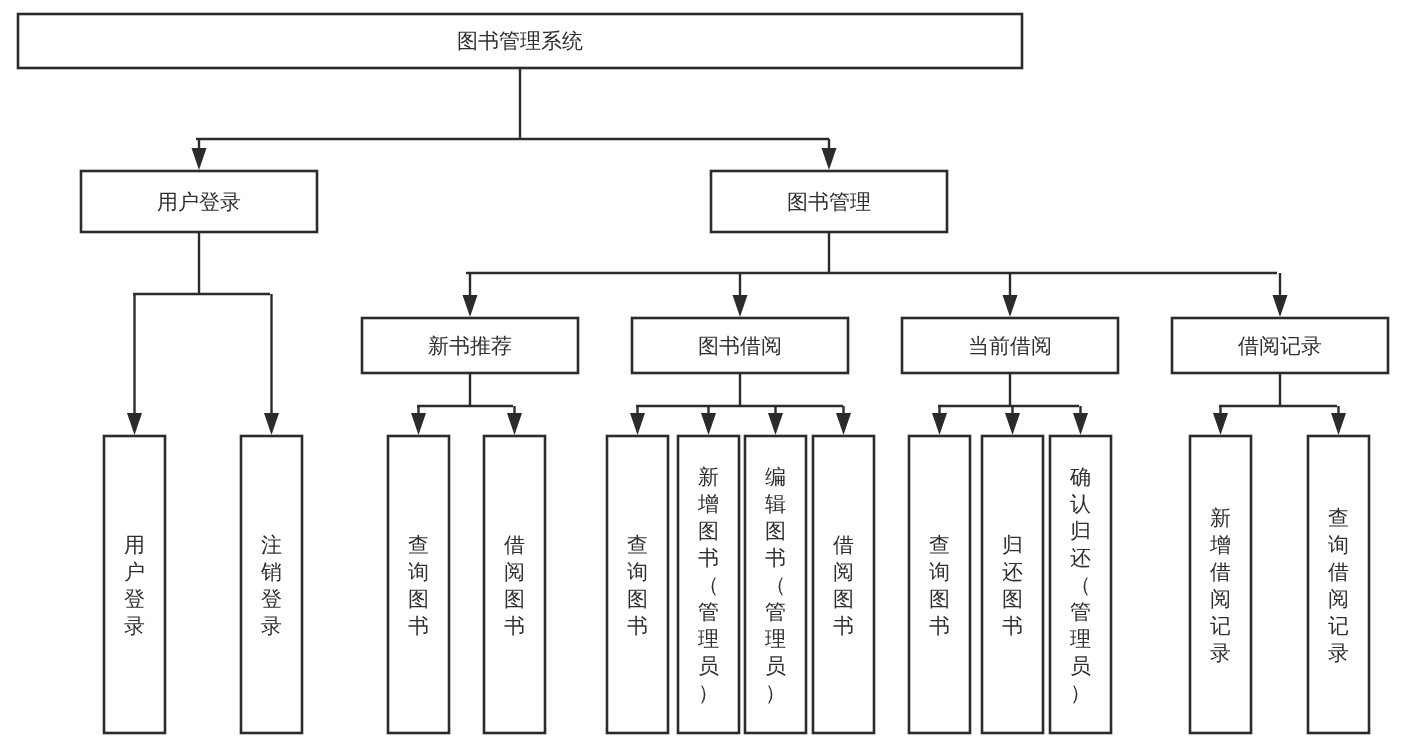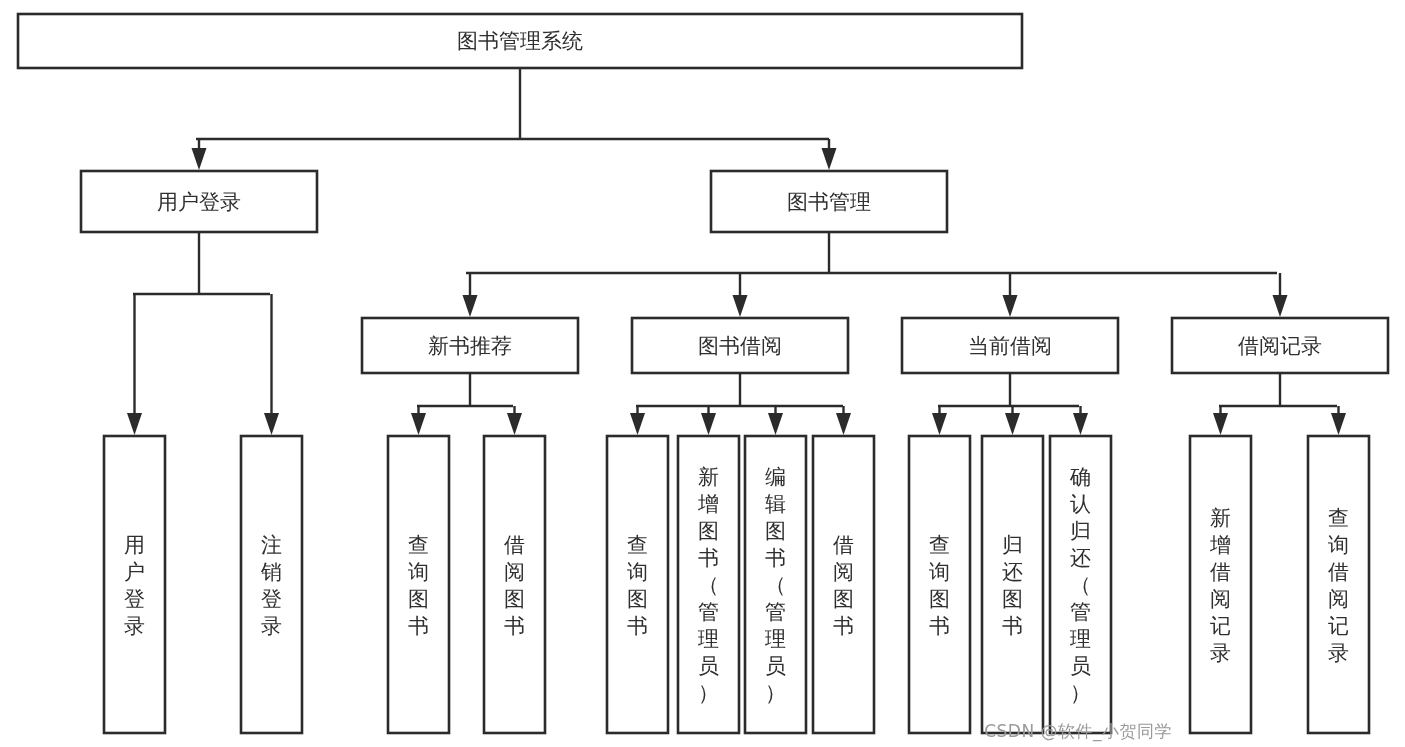--- a/index.html
+++ b/index.html
@@ -201,14 +201,13 @@
         <g>
           <rect x="1190" y="436" width="61" height="297" class="node-box"></rect>
           <text x="1220.5" y="524.56" class="node-label-v"><tspan x="1220.5" dy="0">新</tspan><tspan x="1220.5" dy="27">增</tspan><tspan x="1220.5" dy="27">借</tspan><tspan x="1220.5" dy="27">阅</tspan><tspan x="1220.5" dy="27">记</tspan><tspan x="1220.5" dy="27">录</tspan></text>
         </g>
         <g>
           <rect x="1308" y="436" width="61" height="297" class="node-box"></rect>
           <text x="1338.5" y="524.56" class="node-label-v"><tspan x="1338.5" dy="0">查</tspan><tspan x="1338.5" dy="27">询</tspan><tspan x="1338.5" dy="27">借</tspan><tspan x="1338.5" dy="27">阅</tspan><tspan x="1338.5" dy="27">记</tspan><tspan x="1338.5" dy="27">录</tspan></text>
         </g>
       </g>
   </svg>
-  <div class="watermark">CSDN @软件_小贺同学</div>
 </div>
 
 </body></html>

